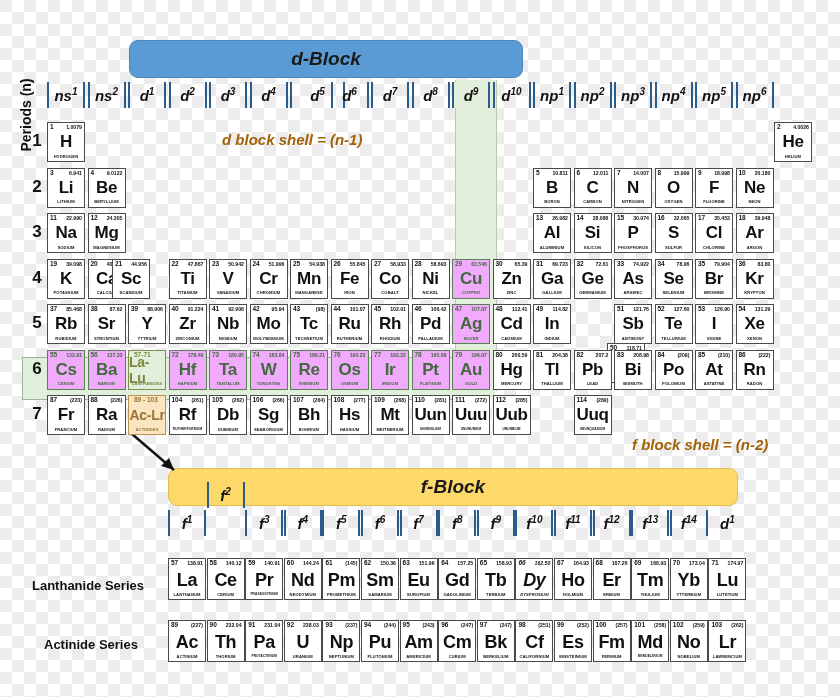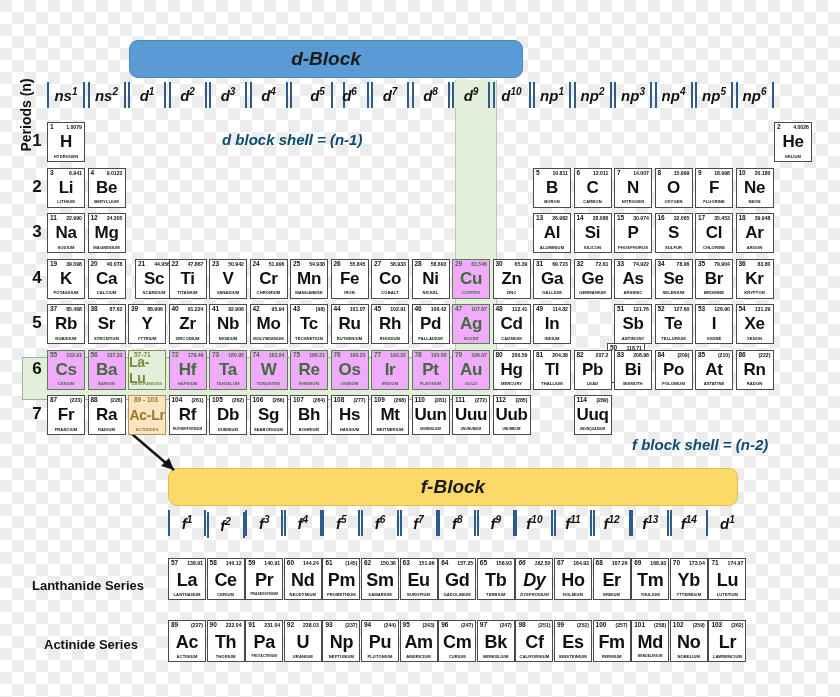--- a/index.html
+++ b/index.html
@@ -97,21 +97,21 @@
   .cell.tan .sym,.cell.tan .num,.cell.tan .mass,.cell.tan .name{color:#9a7434;}
   .cell.wide .sym{font-size:14px;}
   .cell.wide .num{font-size:6.5px;left:5px;}
 
   
   .scell{width:38px;height:42px;}
   .scell .sym{top:9px;height:24px;font-size:18px;}
 
   
   .annot{
-    font-style:italic;font-weight:bold;font-size:15px;color:#0c4a6e;white-space:nowrap;
+    font-style:italic;font-weight:bold;font-size:15px;color:#a16207;white-space:nowrap;
   }
   #d-shell-note{left:222px;top:131px;}
   #f-shell-note{left:632px;top:436px;}
 
   .series-label{
     font-weight:bold;font-size:13px;color:#111;white-space:nowrap;
   }
   #lanthanide-series-label{left:32px;top:578px;}
   #actinide-series-label{left:44px;top:637px;}
 
@@ -191,21 +191,21 @@
         <span>np<sup>5</sup></span>
       </div>
       <div class="orb abs" style="left: 735.5px; top: 82px; width: 38px;">
         <span>np<sup>6</sup></span>
       </div>
     </div>
   <div id="f-orbital-row">
       <div class="orb abs" style="left: 168px; top: 510px; width: 38px;">
         <span>f<sup>1</sup></span>
       </div>
-      <div class="orb abs" style="left: 206.6px; top: 512px; width: 38px;">
+      <div class="orb abs" style="left: 206.6px; top: 482px; width: 38px;">
         <span>f<sup>2</sup></span>
       </div>
       <div class="orb abs" style="left: 245.2px; top: 510px; width: 38px;">
         <span>f<sup>3</sup></span>
       </div>
       <div class="orb abs" style="left: 283.8px; top: 510px; width: 38px;">
         <span>f<sup>4</sup></span>
       </div>
       <div class="orb abs" style="left: 322.4px; top: 510px; width: 38px;">
         <span>f<sup>5</sup></span>
@@ -376,21 +376,21 @@
         <div class="mass">39.098</div>
         <div class="sym">K</div>
         <div class="name">POTASSIUM</div>
       </div>
       <div class="cell" style="left: 87.5px; top: 258.5px;">
         <div class="num">20</div>
         <div class="mass">40.078</div>
         <div class="sym">Ca</div>
         <div class="name">CALCIUM</div>
       </div>
-      <div class="cell" style="left: 135px; top: 258.5px; padding-left: 16px;">
+      <div class="cell" style="left: 112px; top: 258.5px; padding-left: 16px;">
         <div class="num">21</div>
         <div class="mass">44.956</div>
         <div class="sym">Sc</div>
         <div class="name">SCANDIUM</div>
       </div>
       <div class="cell" style="left: 168.5px; top: 258.5px;">
         <div class="num">22</div>
         <div class="mass">47.867</div>
         <div class="sym">Ti</div>
         <div class="name">TITANIUM</div>

